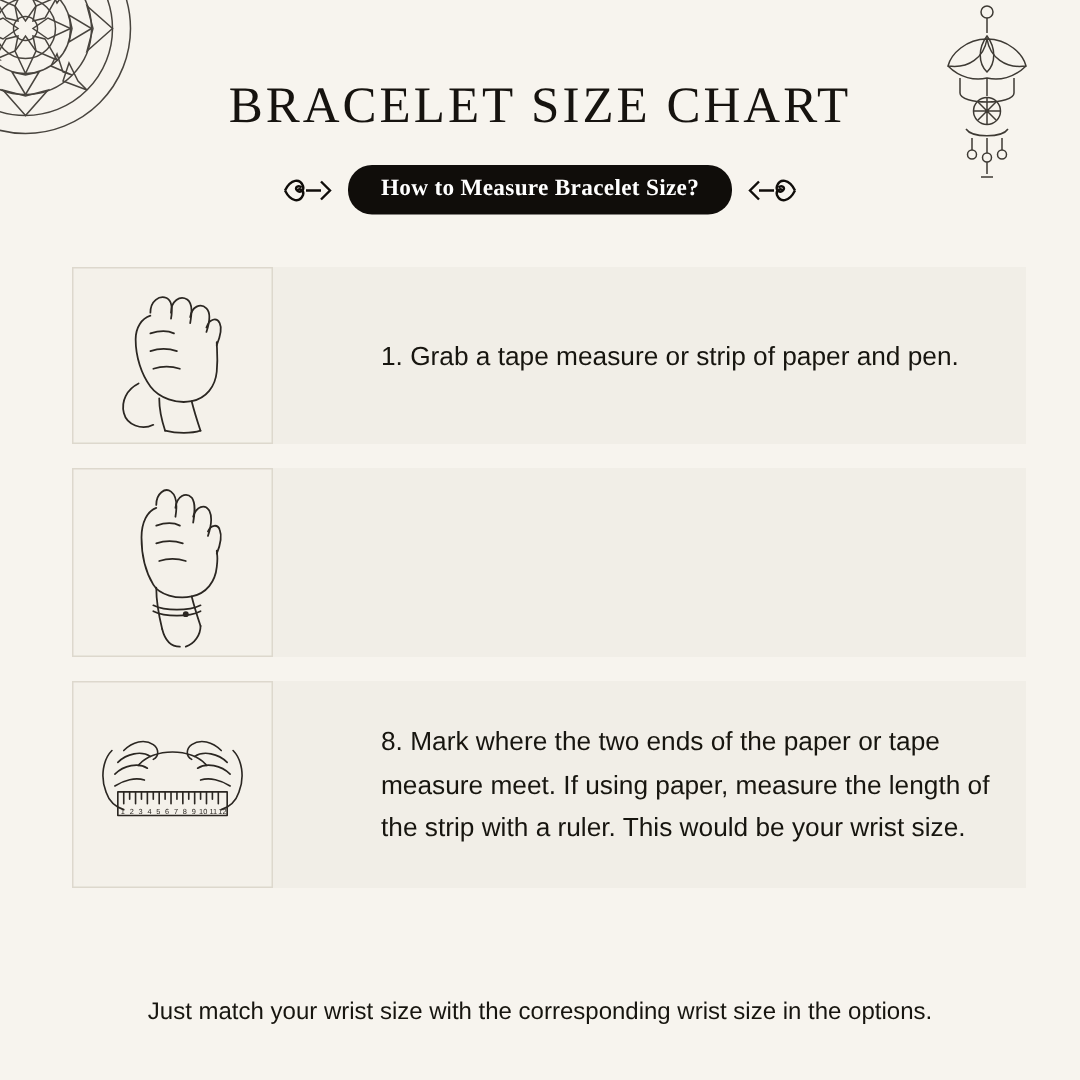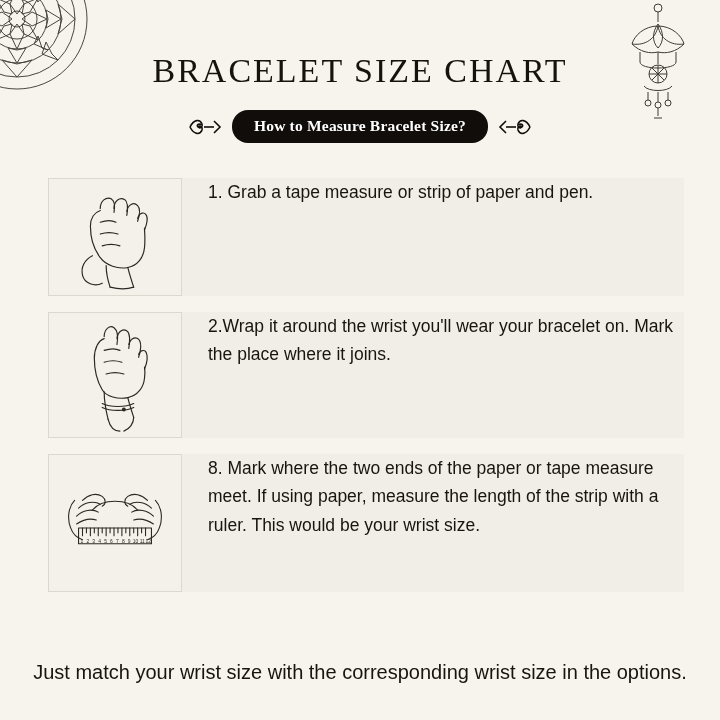--- a/index.html
+++ b/index.html
@@ -90,22 +90,23 @@
   
   .steps {
     position: absolute;
     top: 178px;
     left: 0;
     width: 720px;
   }
   .step {
     position: relative;
     display: flex;
-    align-items: flex-start;
+    align-items: center;
     margin-bottom: 16px;
+    gap: 46px;
   }
   .step-band {
     position: absolute;
     left: 48px;
     right: 36px;
     top: 0;
     bottom: 0;
     background: #f1eee7;
   }
   .thumb {
@@ -136,21 +137,21 @@
 
   .hand-svg { width: 100%; height: 100%; display: block; }
 
   
   .footer {
     position: absolute;
     left: 0;
     bottom: 36px;
     width: 720px;
     text-align: center;
-    font-size: 20px;
+    font-size: 16px;
     color: #17150f;
   }
 </style>
 </head>
 <body>
 
 <div class="page">
 
   <svg class="mandala-tl" viewBox="0 0 150 150">
     <g stroke="#2a2620" stroke-width="1" fill="none">
@@ -278,21 +279,20 @@
             <path d="M56 80 C56 90 58 100 60 108"></path>
             <path d="M80 86 C82 94 84 100 86 106"></path>
             <path d="M60 108 C62 116 66 120 72 120"></path>
             <path d="M86 106 C86 112 82 118 76 120"></path>
             <path d="M54 92 C62 96 78 96 86 92"></path>
             <path d="M54 96 C62 100 78 100 86 96"></path>
           </g>
           <circle cx="76" cy="98" r="2" fill="#2b2722"></circle>
         </svg>
       </div>
-      <div class="step-text">2.Wrap it around the wrist you'll wear your bracelet on. Mark the place where it joins.</div>
     </div>
 
     <div class="step step3">
       <div class="step-band"></div>
       <div class="thumb">
         <svg class="hand-svg" viewBox="0 0 134 138">
           <g stroke="#2b2722" stroke-width="1.1" fill="none" stroke-linecap="round" stroke-linejoin="round">
 
             <path d="M34 46 C40 40 48 38 54 42 C58 45 58 50 54 52"></path>
             <path d="M30 54 C36 48 46 46 52 50"></path>

